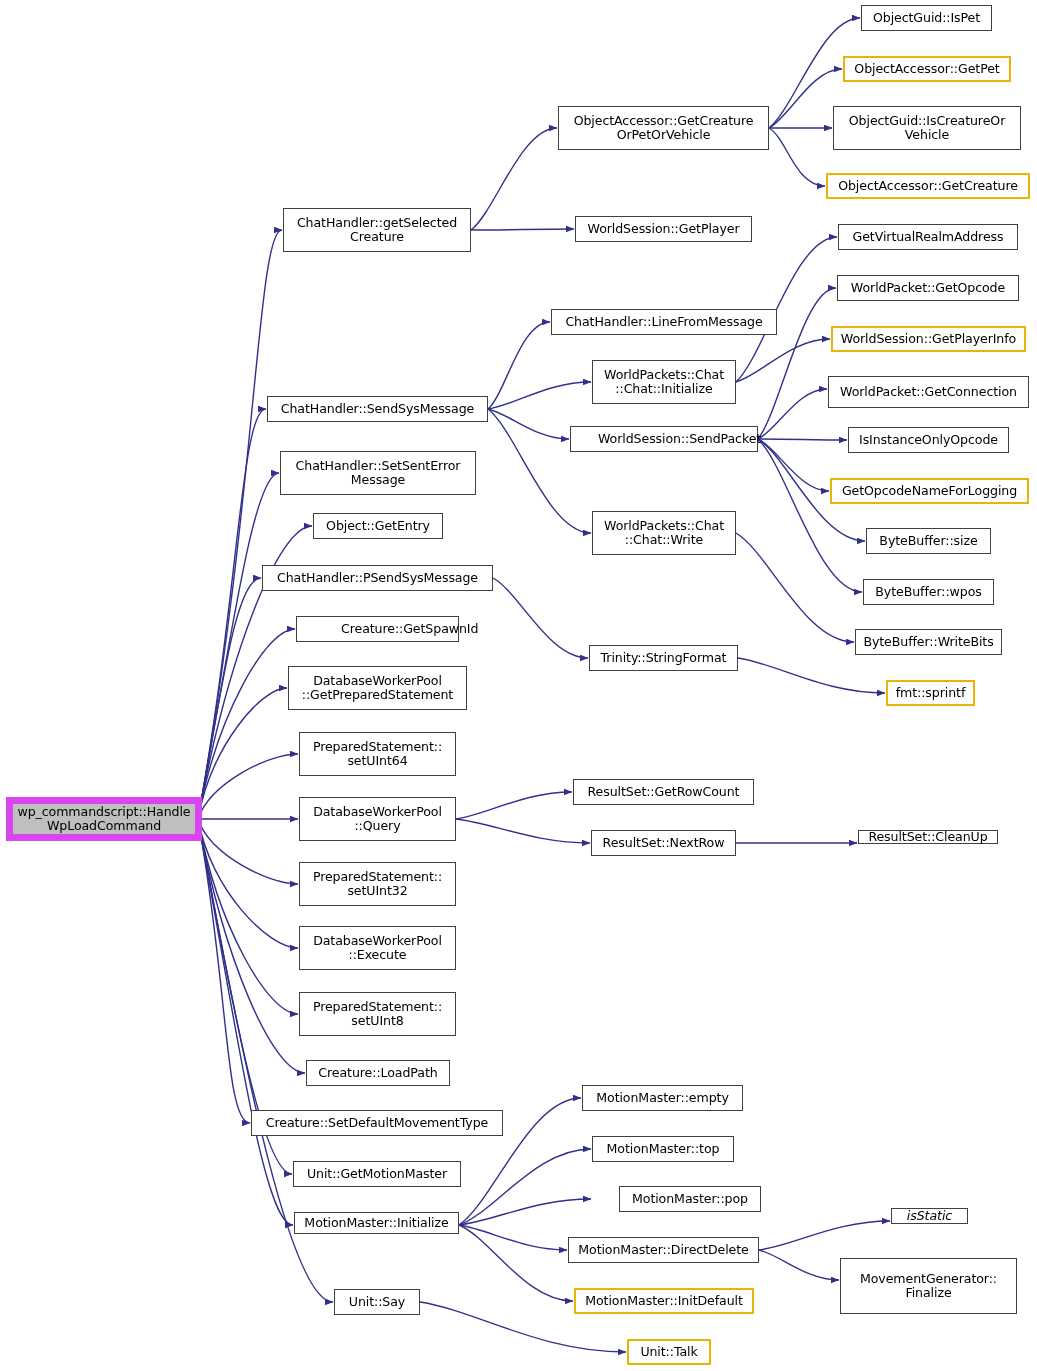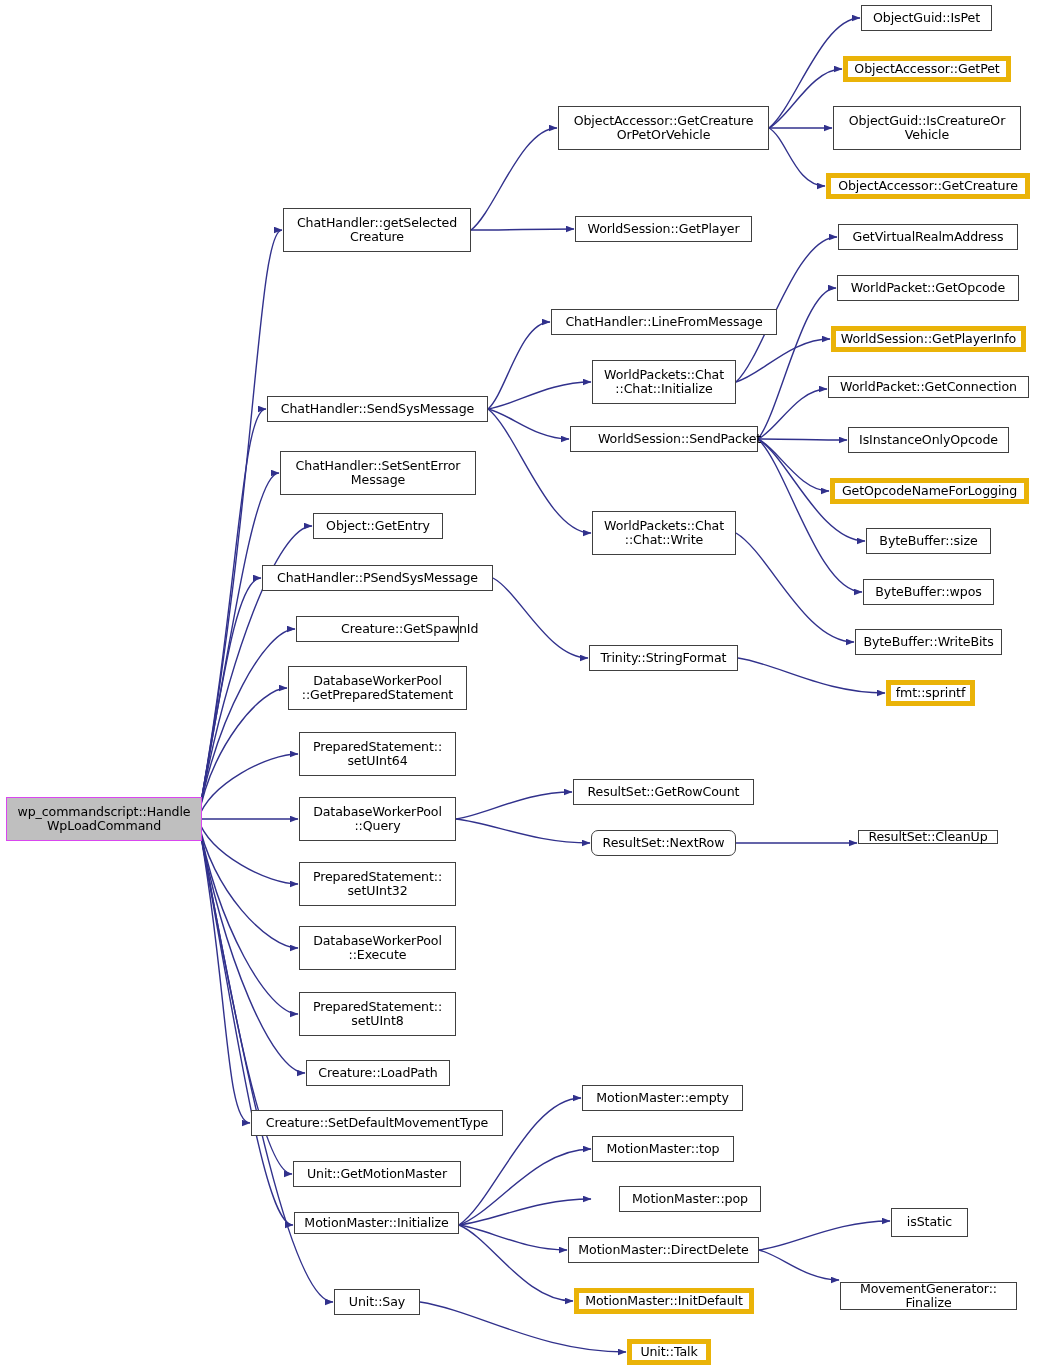--- a/index.html
+++ b/index.html
@@ -34,24 +34,24 @@
     line-height: 14.4px;
     color: #000000;
     background: #ffffff;
     border: 1px solid #404040;
     white-space: pre-line;
     letter-spacing: -0.1px;
     z-index: 3;
   }
   .node.root {
     background: #bfbfbf;
-    border: 1px solid #d946ef;
+    border: 7px solid #d946ef;
   }
   .node.redborder {
-    border: 5px solid #eab308;
+    border: 2px solid #eab308;
   }
   .node-label {
     display: block;
     width: 100%;
     padding: 0 3px;
     box-sizing: border-box;
   }
 </style>
 </head>
 <body>
@@ -147,40 +147,40 @@
 OrPetOrVehicle</span></div>
       <div class="node" style="left: 575px; top: 216px; width: 177px; height: 26px;"><span class="node-label">WorldSession::GetPlayer</span></div>
       <div class="node" style="left: 551px; top: 309px; width: 226px; height: 26px;"><span class="node-label">ChatHandler::LineFromMessage</span></div>
       <div class="node" style="left: 592px; top: 360px; width: 144px; height: 44px;"><span class="node-label">WorldPackets::Chat
 ::Chat::Initialize</span></div>
       <div class="node" style="left: 570px; top: 426px; width: 188px; height: 26px; padding-left: 24px;"><span class="node-label">WorldSession::SendPacket</span></div>
       <div class="node" style="left: 592px; top: 511px; width: 144px; height: 44px;"><span class="node-label">WorldPackets::Chat
 ::Chat::Write</span></div>
       <div class="node" style="left: 589px; top: 645px; width: 149px; height: 26px;"><span class="node-label">Trinity::StringFormat</span></div>
       <div class="node" style="left: 573px; top: 779px; width: 181px; height: 26px;"><span class="node-label">ResultSet::GetRowCount</span></div>
-      <div class="node" style="left: 591px; top: 830px; width: 145px; height: 26px; border-radius: 7px;"><span class="node-label">ResultSet::NextRow</span></div>
+      <div class="node" style="left: 591px; top: 830px; width: 145px; height: 26px;"><span class="node-label">ResultSet::NextRow</span></div>
       <div class="node" style="left: 582px; top: 1085px; width: 161px; height: 26px;"><span class="node-label">MotionMaster::empty</span></div>
       <div class="node" style="left: 592px; top: 1136px; width: 142px; height: 26px;"><span class="node-label">MotionMaster::top</span></div>
       <div class="node" style="left: 592px; top: 1186px; width: 142px; height: 26px; margin-left: 27px;"><span class="node-label">MotionMaster::pop</span></div>
       <div class="node" style="left: 568px; top: 1237px; width: 191px; height: 26px;"><span class="node-label">MotionMaster::DirectDelete</span></div>
       <div class="node redborder" style="left: 574px; top: 1288px; width: 180px; height: 26px;"><span class="node-label">MotionMaster::InitDefault</span></div>
       <div class="node" style="left: 861px; top: 5px; width: 131px; height: 26px;"><span class="node-label">ObjectGuid::IsPet</span></div>
       <div class="node redborder" style="left: 843px; top: 56px; width: 168px; height: 26px;"><span class="node-label">ObjectAccessor::GetPet</span></div>
       <div class="node" style="left: 833px; top: 106px; width: 188px; height: 44px;"><span class="node-label">ObjectGuid::IsCreatureOr
 Vehicle</span></div>
       <div class="node redborder" style="left: 826px; top: 173px; width: 204px; height: 26px;"><span class="node-label">ObjectAccessor::GetCreature</span></div>
       <div class="node" style="left: 838px; top: 224px; width: 180px; height: 26px;"><span class="node-label">GetVirtualRealmAddress</span></div>
       <div class="node" style="left: 837px; top: 275px; width: 182px; height: 26px;"><span class="node-label">WorldPacket::GetOpcode</span></div>
       <div class="node redborder" style="left: 831px; top: 326px; width: 195px; height: 26px;"><span class="node-label">WorldSession::GetPlayerInfo</span></div>
-      <div class="node" style="left: 828px; top: 376px; width: 201px; height: 22px;"><span class="node-label">WorldPacket::GetConnection</span></div>
+      <div class="node" style="left: 828px; top: 376px; width: 201px; height: 32px;"><span class="node-label">WorldPacket::GetConnection</span></div>
       <div class="node" style="left: 848px; top: 427px; width: 161px; height: 26px;"><span class="node-label">IsInstanceOnlyOpcode</span></div>
       <div class="node redborder" style="left: 830px; top: 478px; width: 199px; height: 26px;"><span class="node-label">GetOpcodeNameForLogging</span></div>
       <div class="node" style="left: 866px; top: 528px; width: 125px; height: 26px;"><span class="node-label">ByteBuffer::size</span></div>
       <div class="node" style="left: 863px; top: 579px; width: 131px; height: 26px;"><span class="node-label">ByteBuffer::wpos</span></div>
       <div class="node" style="left: 855px; top: 629px; width: 147px; height: 26px;"><span class="node-label">ByteBuffer::WriteBits</span></div>
       <div class="node redborder" style="left: 886px; top: 680px; width: 89px; height: 26px;"><span class="node-label">fmt::sprintf</span></div>
       <div class="node" style="left: 858px; top: 830px; width: 140px; height: 14px;"><span class="node-label">ResultSet::CleanUp</span></div>
-      <div class="node" style="left: 891px; top: 1208px; width: 77px; height: 29px;"><span class="node-label">isStatic</span></div>
-      <div class="node" style="left: 840px; top: 1258px; width: 177px; height: 28px; margin-top: 24px;"><span class="node-label">MovementGenerator::
+      <div class="node" style="left: 891px; top: 1208px; width: 77px; height: 16px; font-style: italic;"><span class="node-label">isStatic</span></div>
+      <div class="node" style="left: 840px; top: 1258px; width: 177px; height: 56px;"><span class="node-label">MovementGenerator::
 Finalize</span></div>
       <div class="node redborder" style="left: 627px; top: 1339px; width: 84px; height: 26px;"><span class="node-label">Unit::Talk</span></div>
     </div>
 </div>
 
 </body></html>

